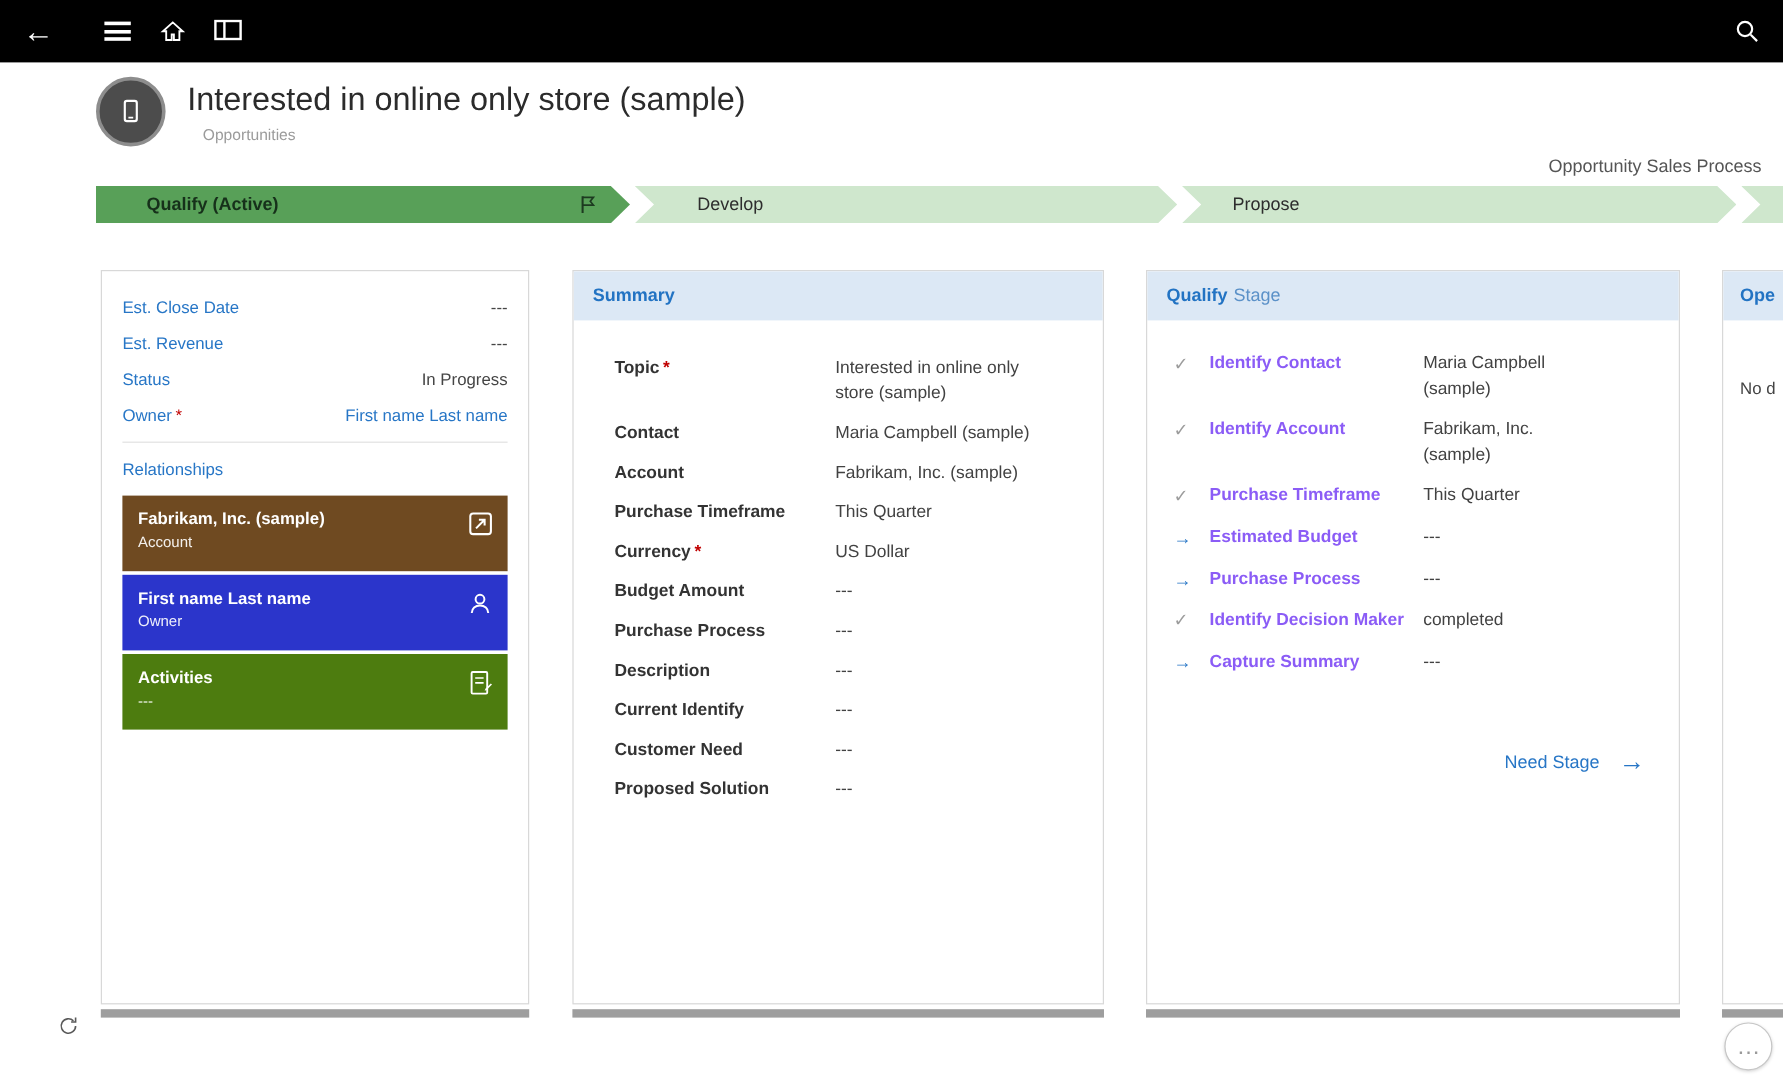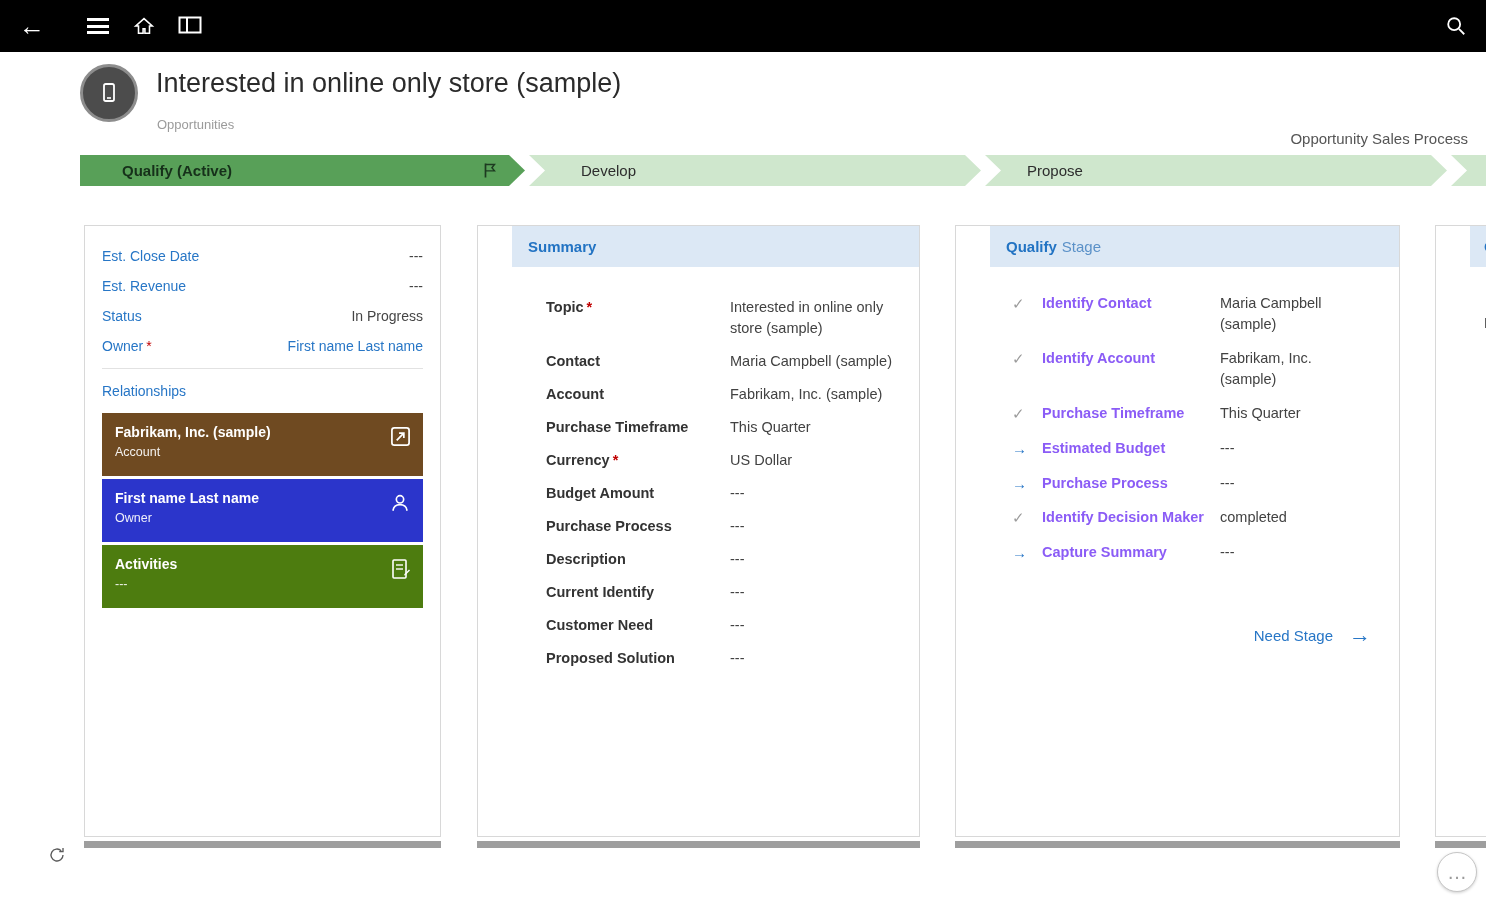--- a/index.html
+++ b/index.html
@@ -13,34 +13,34 @@
   .hamburger { margin-left:26px; }
   .hamburger .bars { width:22px; }
   .hamburger .bars span { display:block; height:3px; background:#fff; margin:3.5px 0; }
   .home-btn { margin-left:6px; }
   .layout-btn { margin-left:6px; }
   .search-btn { position:absolute; right:10px; }
 
   
   .avatar { position:absolute; left:80px; top:64px; width:58px; height:58px; border-radius:50%; background:#4c4c4c; border:3px solid #8d8d8d; display:flex; align-items:center; justify-content:center; }
   .page-title { position:absolute; left:156px; top:68px; font-size:27px; color:#2b2b2b; }
-  .page-subtitle { position:absolute; left:157px; top:105px; font-size:13px; color:#9b9b9b;margin-top:12px; }
+  .page-subtitle { position:absolute; left:169px; top:105px; font-size:13px; color:#9b9b9b; }
   .process-label { position:absolute; right:18px; top:130px; font-size:15px; color:#555; }
 
   
   .bpf { position:absolute; left:80px; top:155px; width:1406px; height:31px; display:flex; gap:4px; overflow:hidden; }
   .stage { height:31px; display:flex; align-items:center; flex:0 0 auto; position:relative; font-size:15px; color:#2d2d2d; cursor:pointer; }
   .stage-active { background:#58a058; color:#16301a; font-weight:bold; }
   .stage-inactive { background:#cfe7cd; }
   .stage-first { clip-path: polygon(0 0, calc(100% - 16px) 0, 100% 50%, calc(100% - 16px) 100%, 0 100%); }
   .stage-mid { clip-path: polygon(0 0, calc(100% - 16px) 0, 100% 50%, calc(100% - 16px) 100%, 0 100%, 16px 50%); }
   .stage-flag { position:absolute; right:28px; top:7px; }
 
   
-  .card { position:absolute; top:225px; background:#fff; border:1px solid #d8d8d8; overflow:hidden;padding-left:34px; }
+  .card { position:absolute; top:225px; background:#fff; border:1px solid #d8d8d8; overflow:hidden; }
   .card-scroll { position:absolute; top:841px; height:7px; background:#9e9e9e; }
   .card-header { height:41px; background:#dce8f5; display:flex; align-items:center; padding:0 16px; font-size:15px; font-weight:bold; color:#2273c3; }
   .card-header .suffix { font-weight:normal; color:#5b91c8; margin-left:5px; }
 
   
   .card1 { left:84px; width:357px; height:612px; padding:22px 17px 0 17px; }
   .field-row { display:flex; justify-content:space-between; margin-bottom:14px; font-size:14px; align-items:flex-start; }
   .field-label { color:#2776c6; }
   .field-value { color:#454545; text-align:right; max-width:140px; }
   .link { color:#2776c6; cursor:pointer; }

